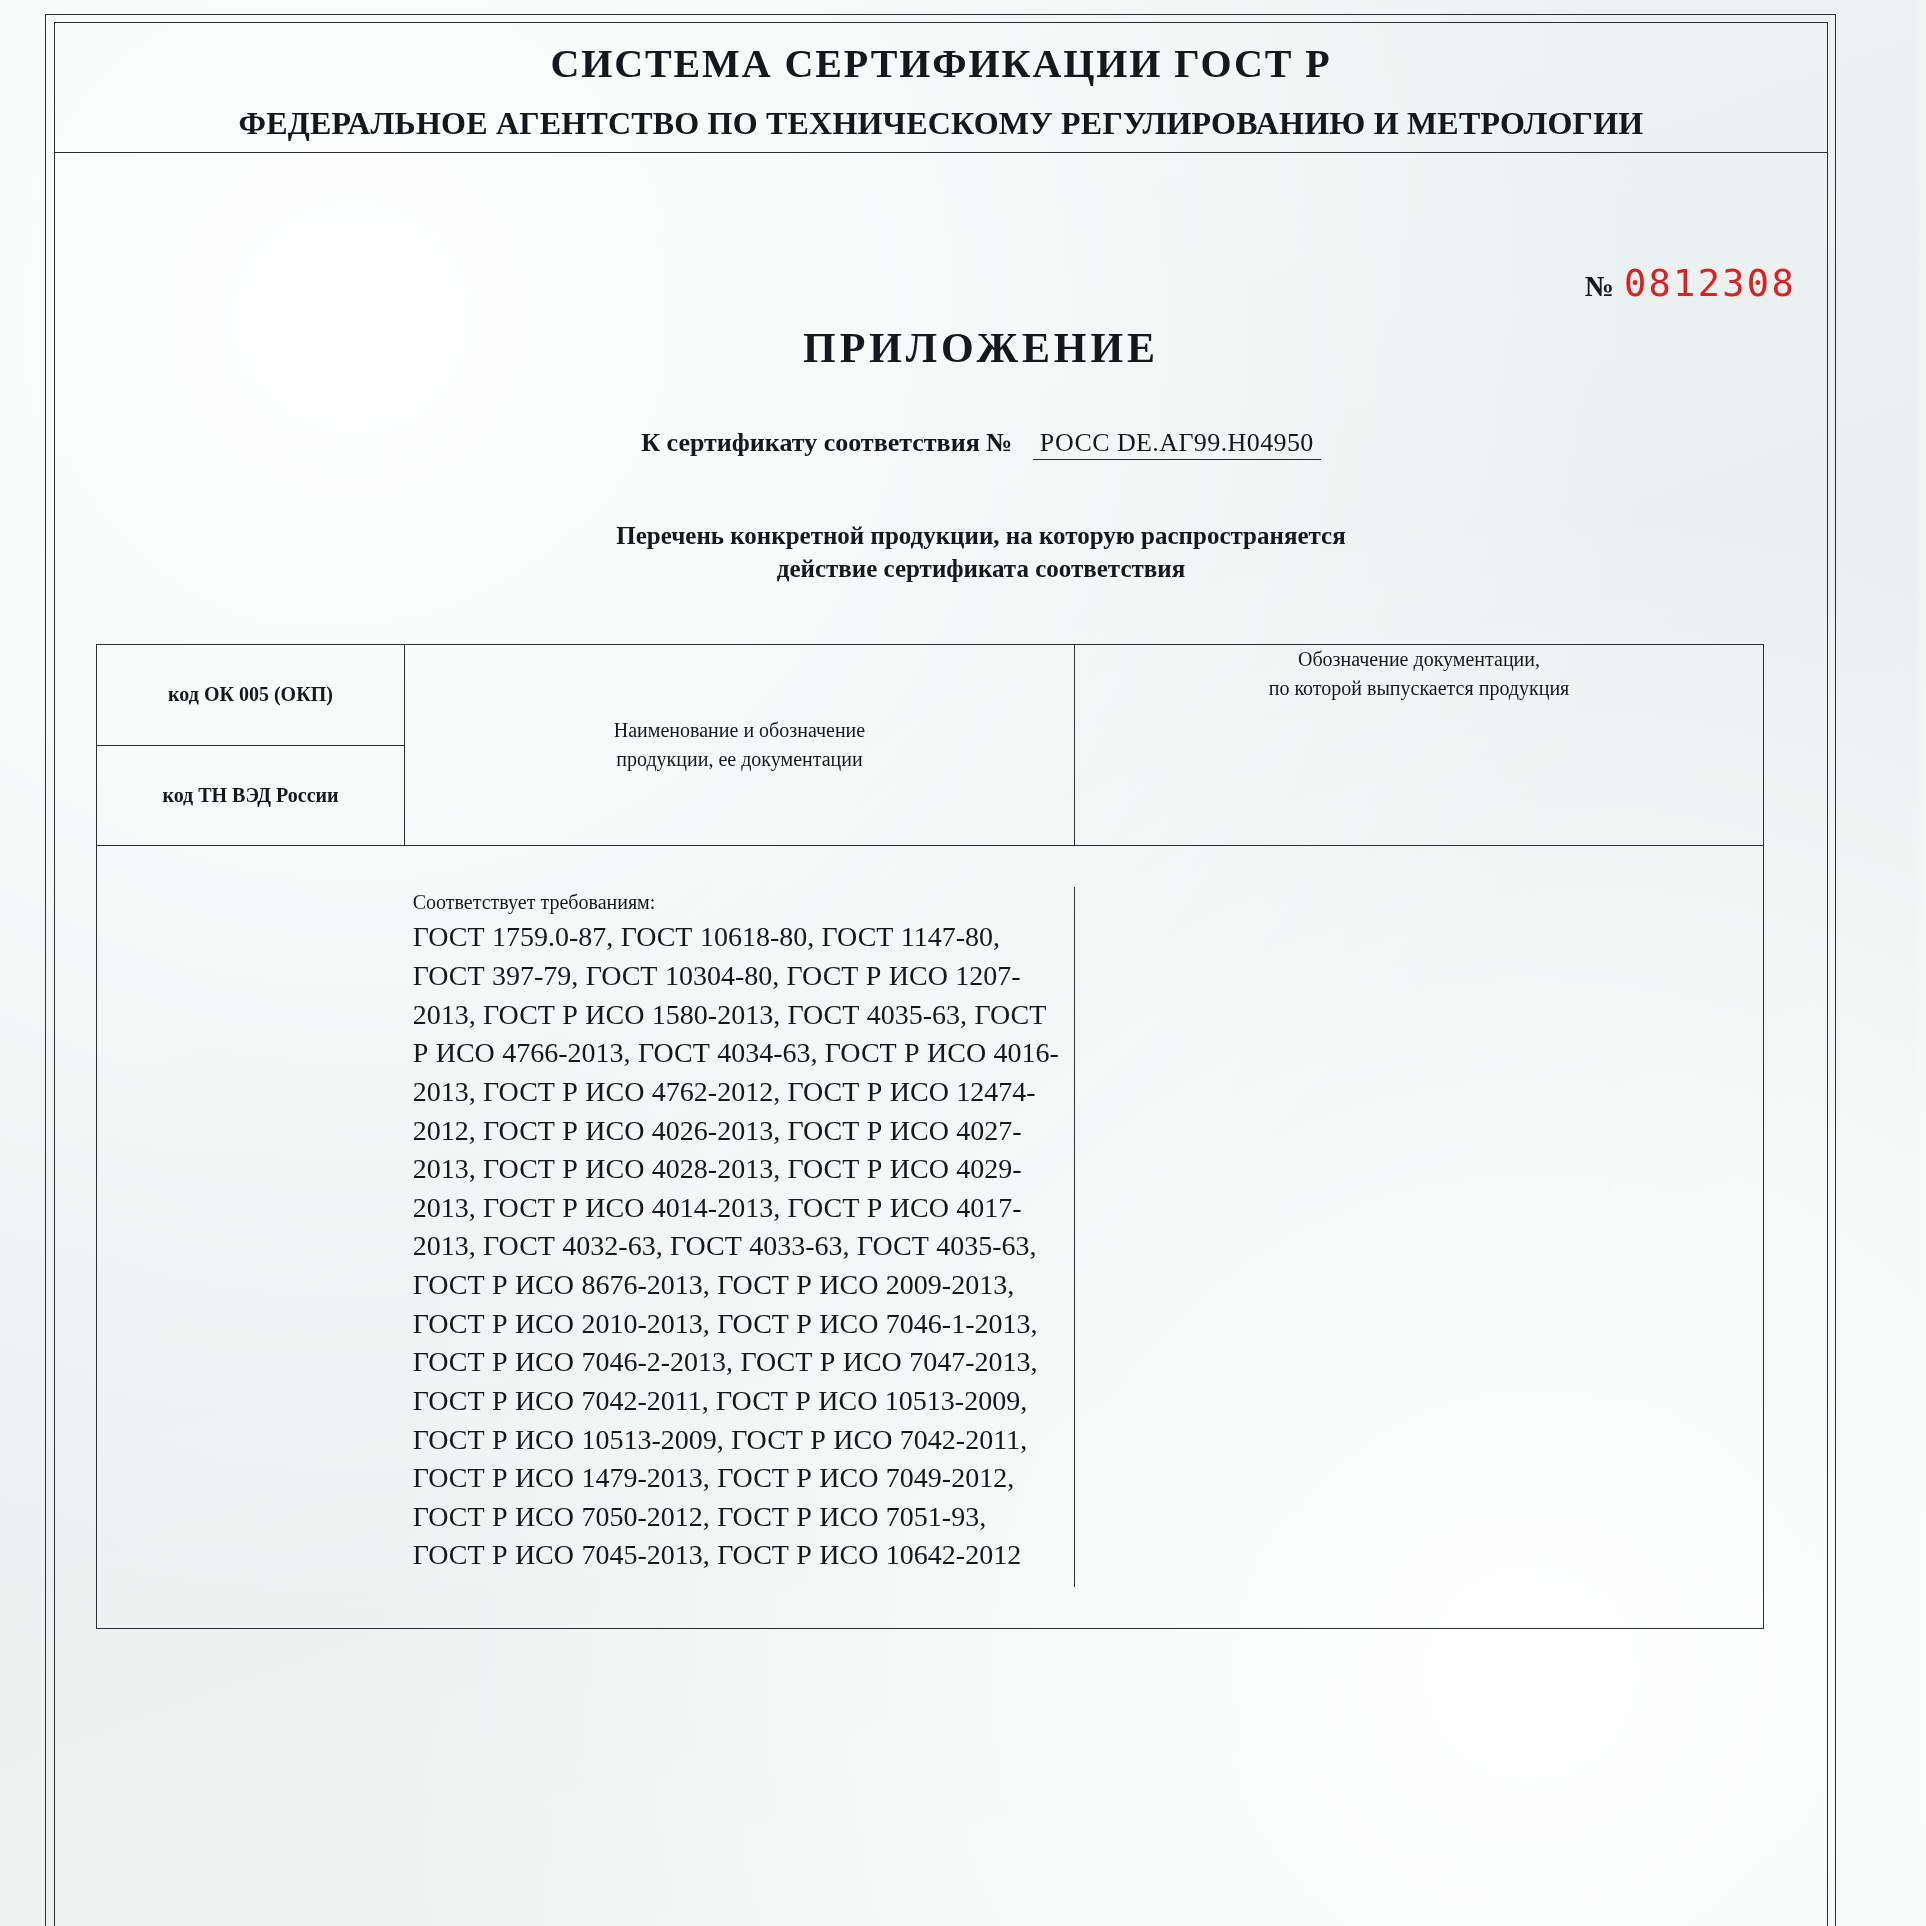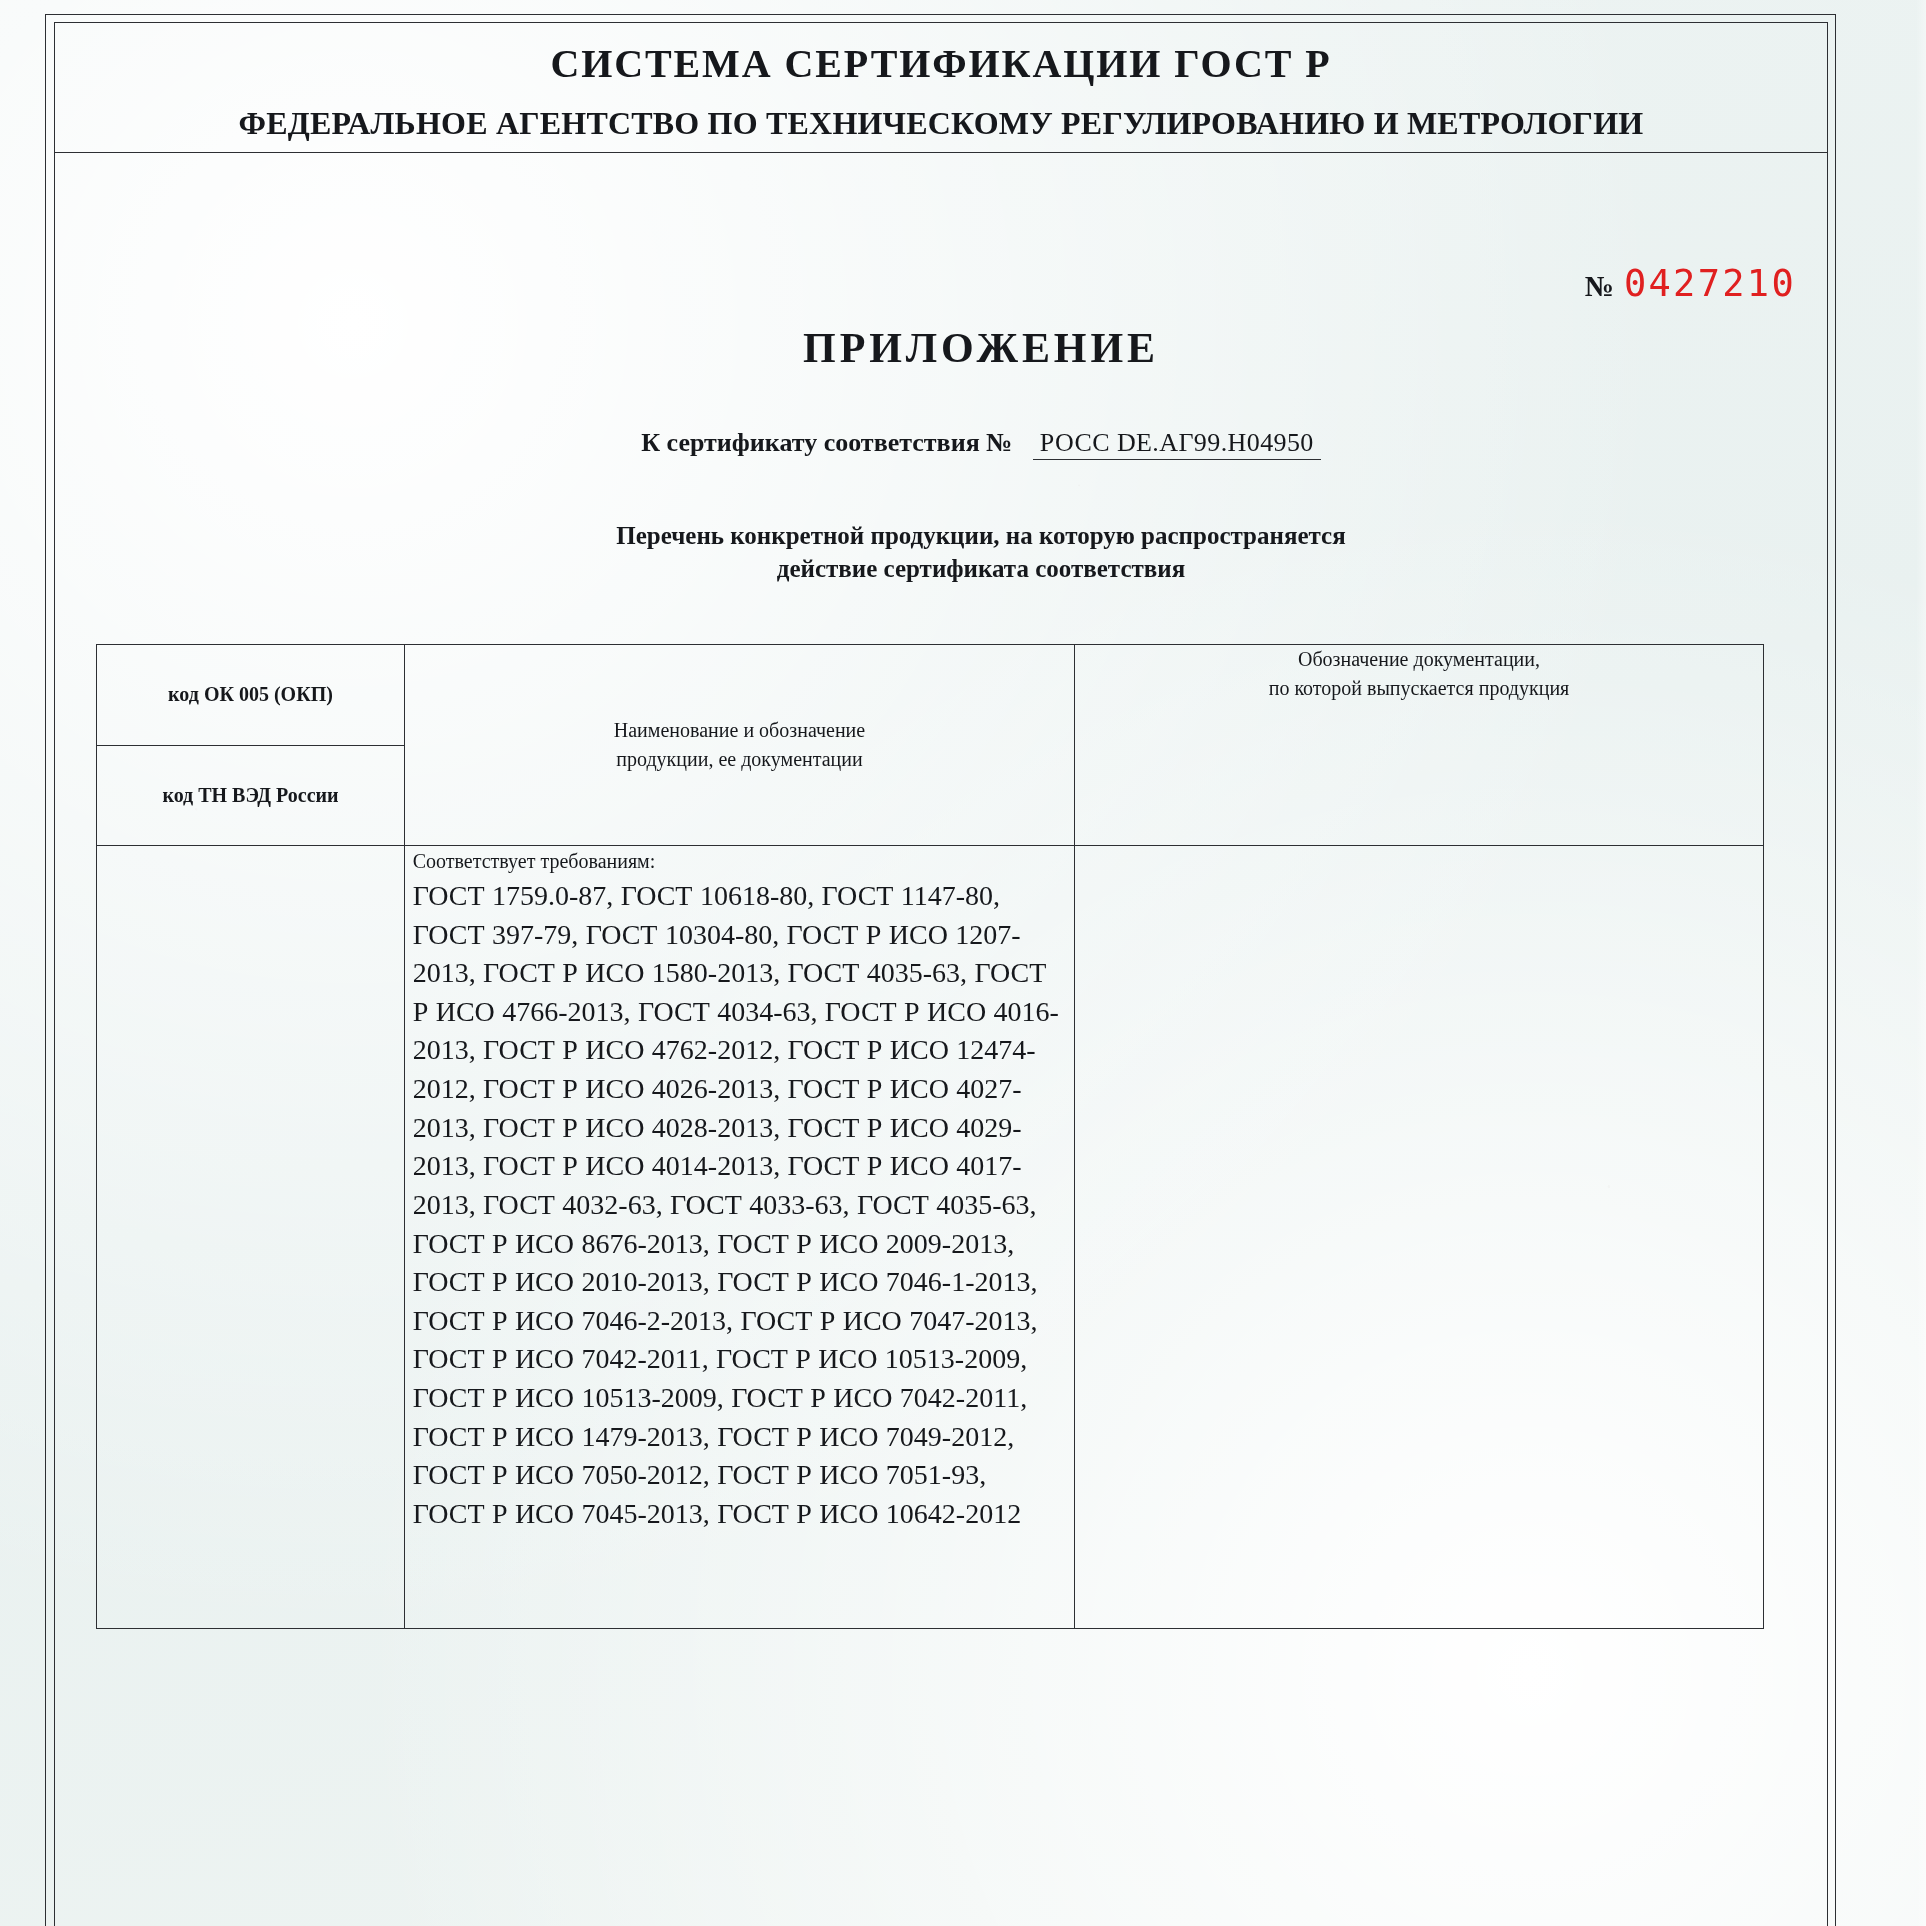--- a/index.html
+++ b/index.html
@@ -206,20 +206,21 @@
     justify-content: center;
     text-align: center;
     font-size: 20px;
     line-height: 1.45;
     padding: 0 15.4px;
     color: #16181c;
   }
   .tbody {
     display: flex;
     min-height: 782px;
+    align-items: center;
   }
   .td-left {
     width: 308px;
     box-sizing: border-box;
     border-right: 1.2px solid #2d2f33;
   }
   .td-mid {
     width: 670px;
     box-sizing: border-box;
     border-right: 1.2px solid #2d2f33;
@@ -251,21 +252,21 @@
   <div class="frame-outer"></div>
   <div class="frame-inner"></div>
 
   <div class="header">
     <h1>СИСТЕМА СЕРТИФИКАЦИИ ГОСТ Р</h1>
     <h2>ФЕДЕРАЛЬНОЕ АГЕНТСТВО ПО ТЕХНИЧЕСКОМУ РЕГУЛИРОВАНИЮ И МЕТРОЛОГИИ</h2>
   </div>
 
   <div class="cert-number-row">
     <span class="cert-number-label">№</span>
-    <span class="cert-number-value">0427210</span>
+    <span class="cert-number-value">0812308</span>
   </div>
 
   <div class="doc-title">ПРИЛОЖЕНИЕ</div>
 
   <div class="cert-ref">
     <span>К сертификату соответствия №</span>
     <span class="ref-value">РОСС DE.АГ99.Н04950</span>
   </div>
 
   <div class="subtitle">

